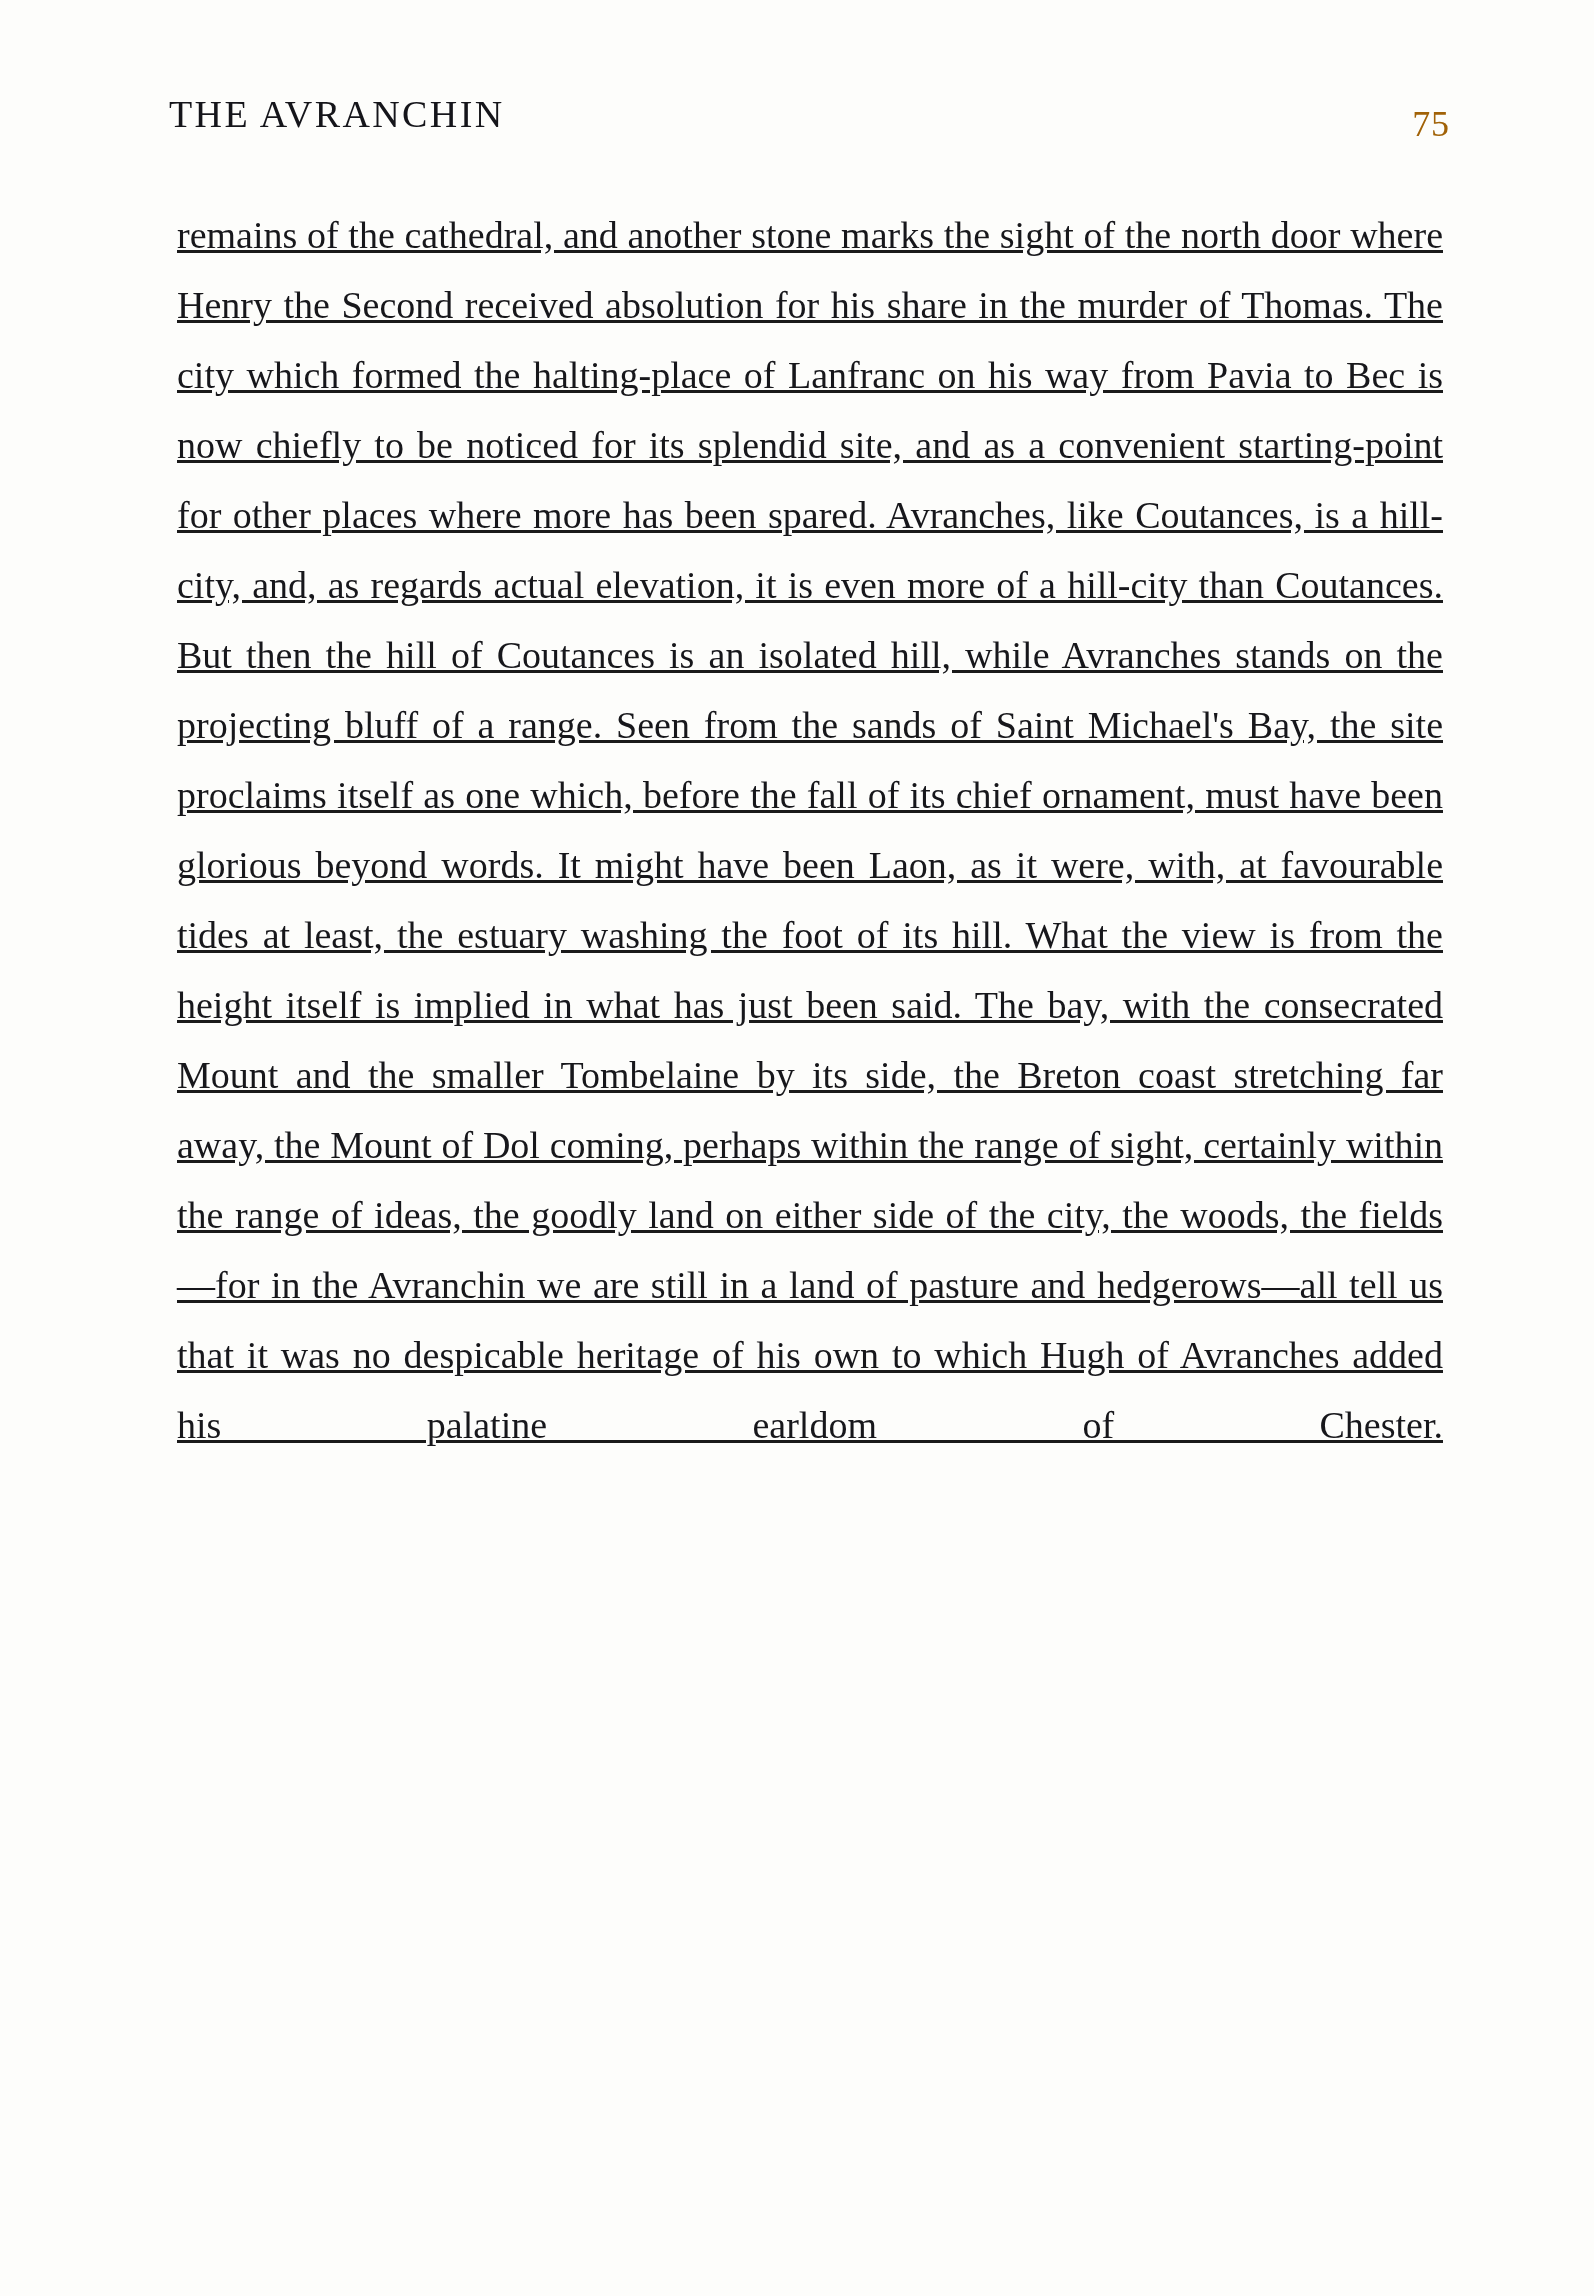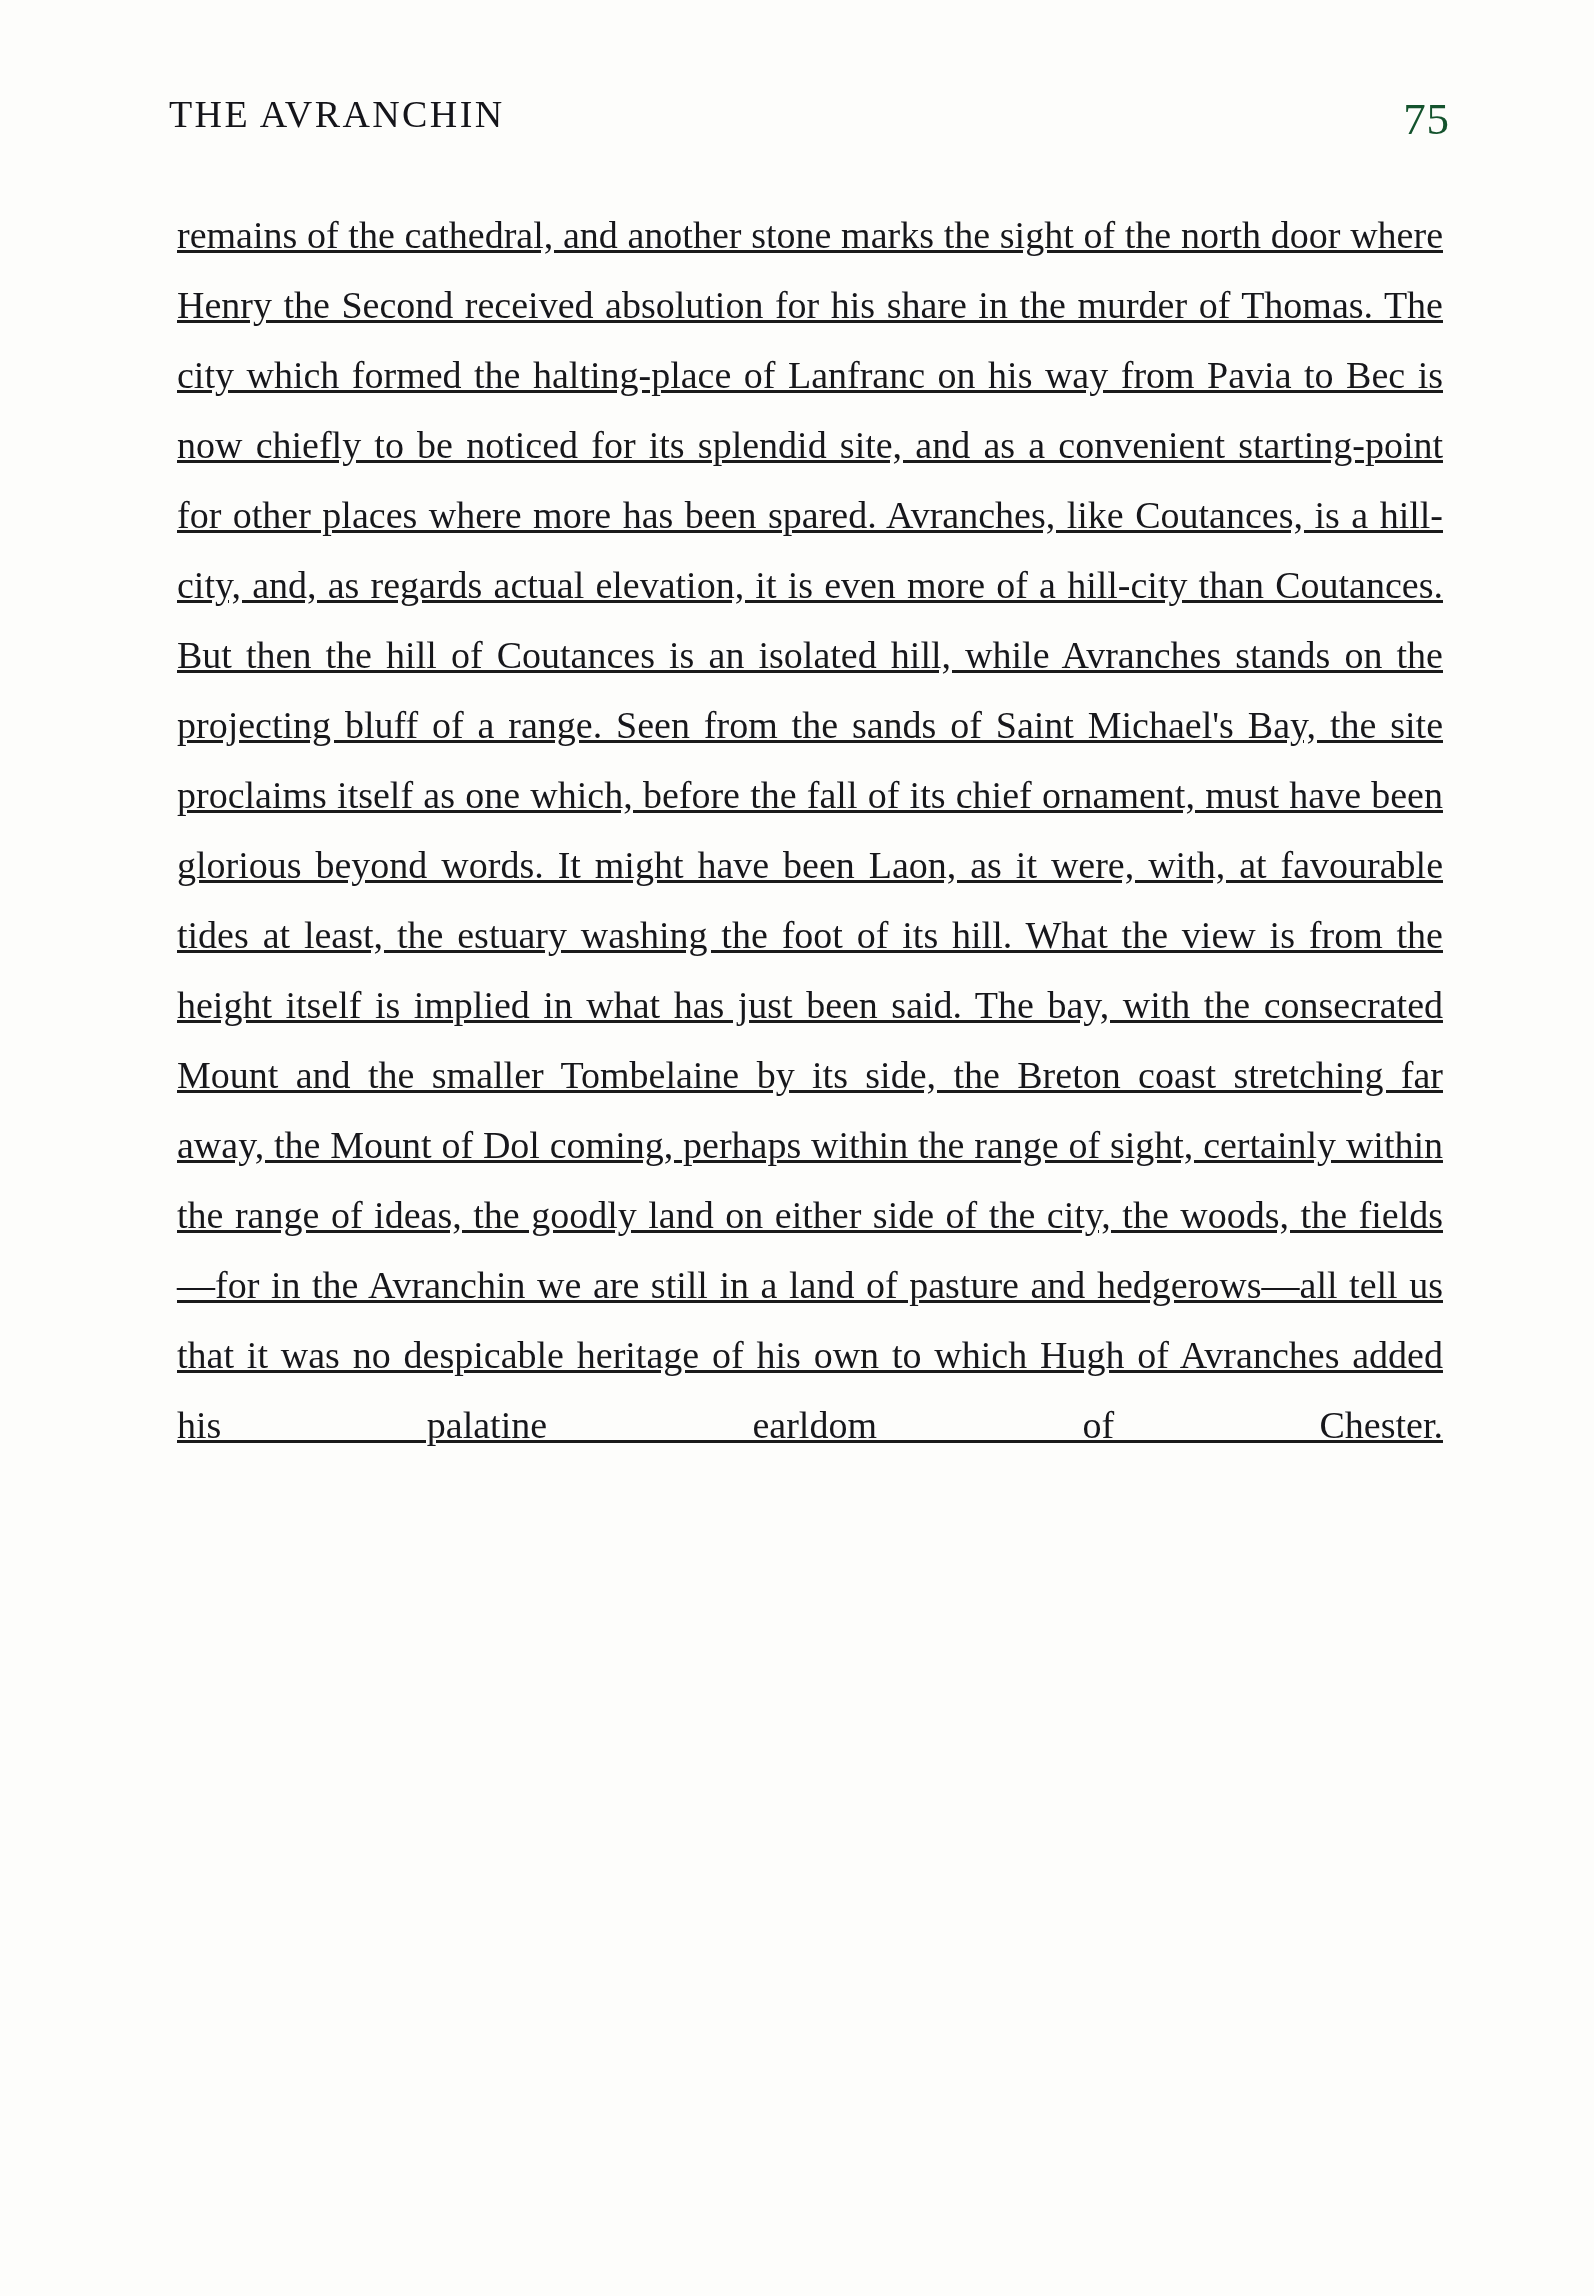--- a/index.html
+++ b/index.html
@@ -37,22 +37,22 @@
     font-size: 38px;
     letter-spacing: 2.4px;
     font-family: "Liberation Serif", serif;
     color: #15151a;
     white-space: nowrap;
   }
   .folio {
     position: absolute;
     right: 0;
     bottom: 0;
-    font-size: 45px;
-    color: #14532d;
+    font-size: 36px;
+    color: #a16207;
     letter-spacing: 0.9px;
   }
   .body-block {
     position: absolute;
     left: 177px;
     top: 200px;
     width: 1266px;
     text-decoration: underline;
   }
   .body-block p {

